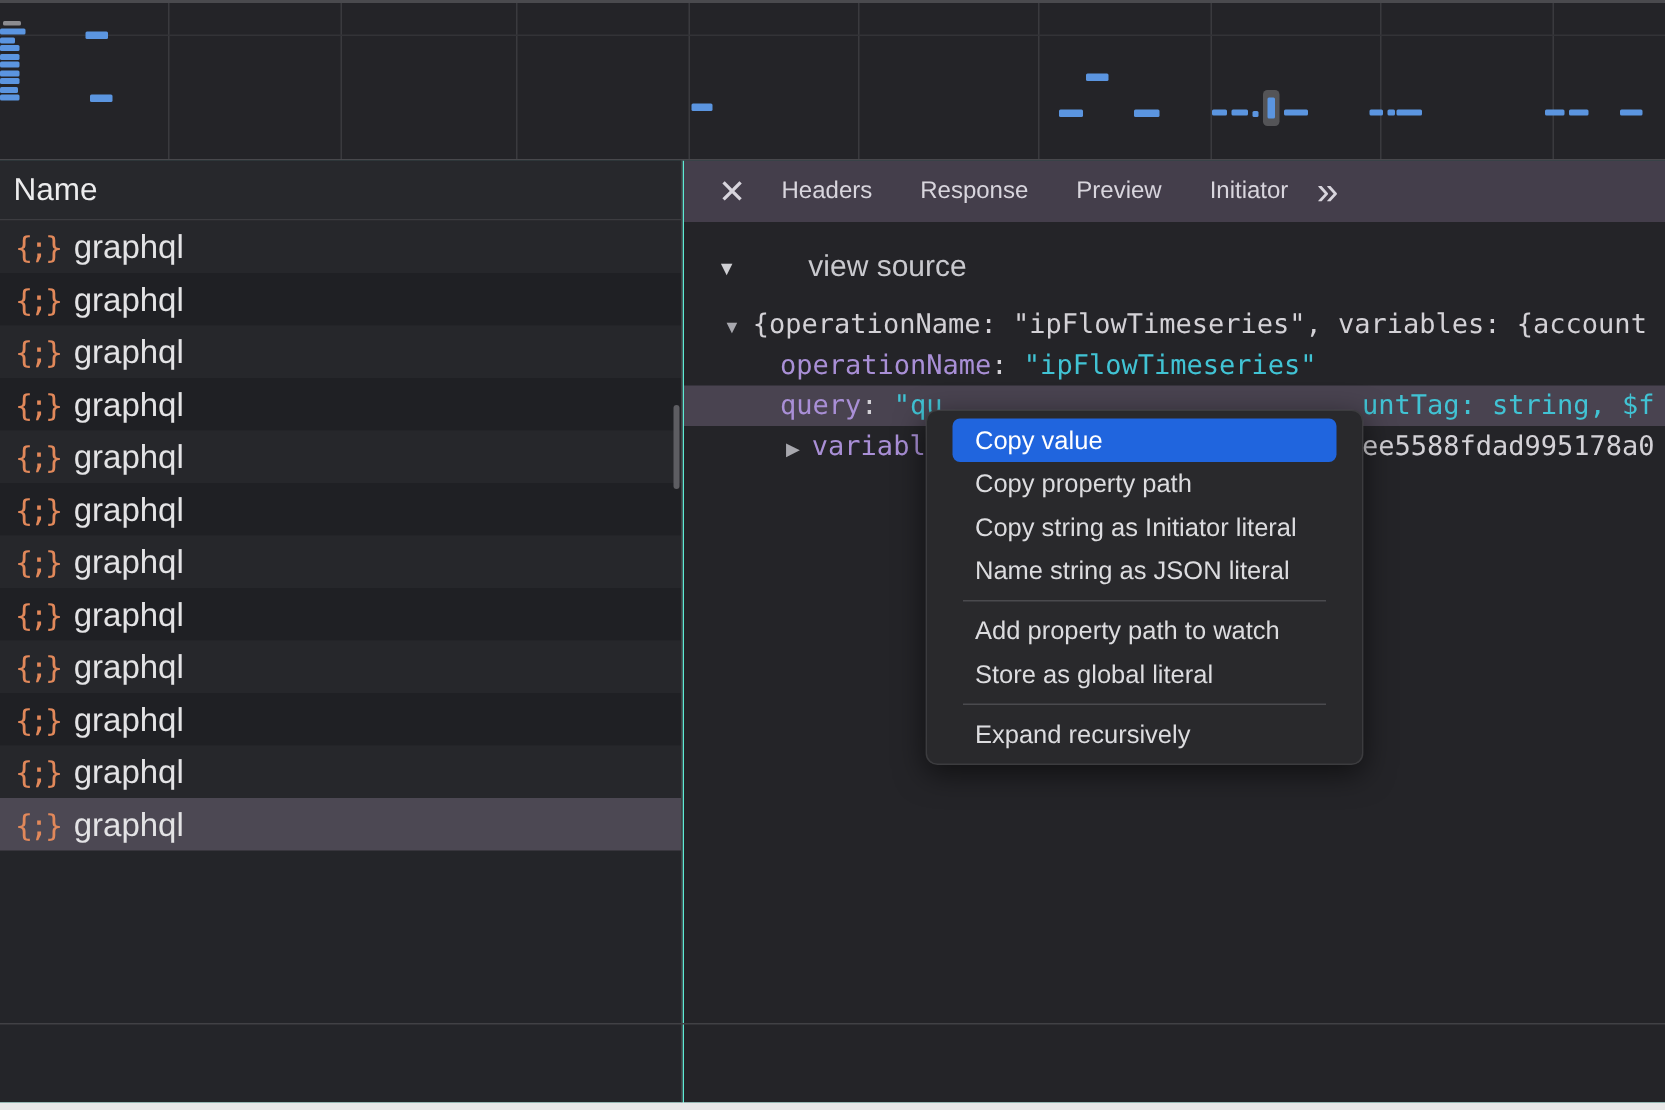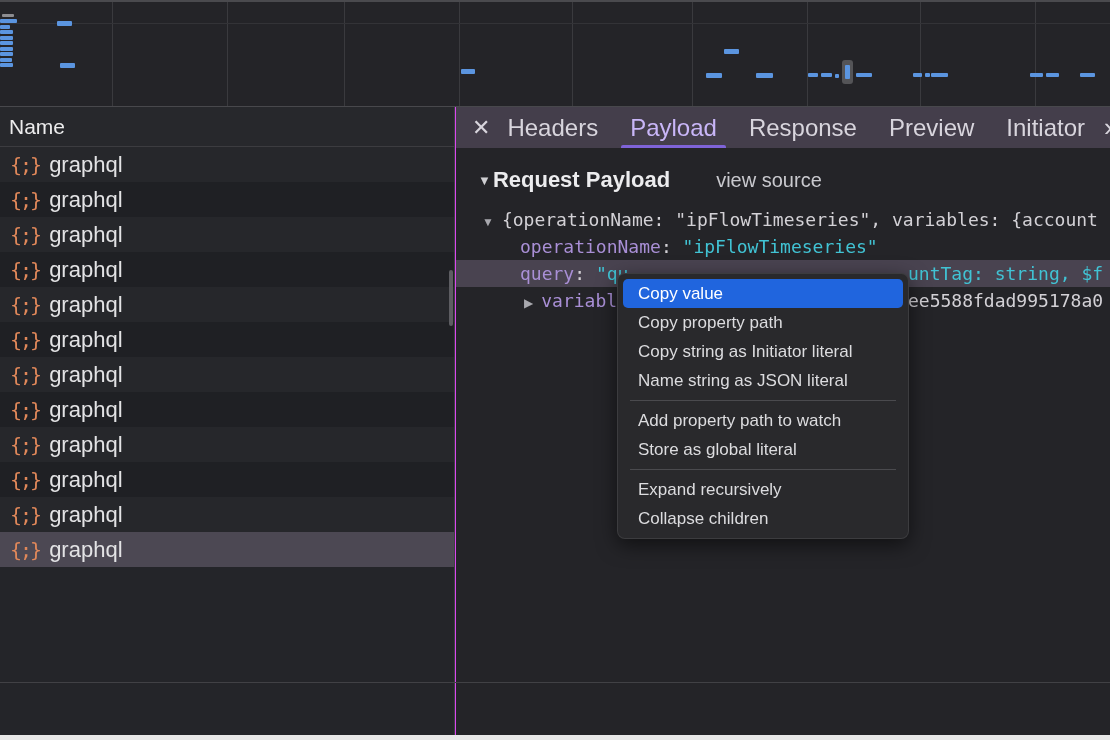--- a/index.html
+++ b/index.html
@@ -1,18 +1,18 @@
 <!DOCTYPE html>
 <html><head>
 <meta charset="utf-8">
 <style>
   html,body{margin:0;padding:0;background:#111;}
   #devtools{
     position:relative;width:1110px;height:740px;overflow:hidden;
-    background:#d946ef;font-family:"Liberation Sans",sans-serif;
+    background:#5eead4;font-family:"Liberation Sans",sans-serif;
     -webkit-font-smoothing:antialiased;
   }
   
   #overview{
     position:absolute;left:0;top:0;width:1110px;height:104px;
     background:#242428;border-top:2px solid #4a4a4e;border-bottom:1px solid #48484c;
     overflow:hidden;
   }
   .gridline-v{position:absolute;top:0;bottom:0;width:1px;background:#3a3a3e;}
   .gridline-h{position:absolute;left:0;right:0;height:1px;background:#333337;}
@@ -53,21 +53,21 @@
   #tabbar{
     height:41px;background:#443e4b;display:flex;align-items:center;
     padding-left:16px;color:#d8d5dd;
   }
   #close-btn{
     width:32px;height:41px;display:flex;align-items:center;justify-content:center;
     font-size:22px;color:#d8d5dd;cursor:pointer;
   }
   .tab{
     position:relative;height:41px;line-height:41px;padding:0 15px;margin-left:2px;
-    font-size:24px;color:#d8d5dd;cursor:pointer;white-space:nowrap;
+    font-size:16px;color:#d8d5dd;cursor:pointer;white-space:nowrap;
   }
   .tab.selected{color:#c9b6f8;}
   .tab.selected::after{
     content:"";position:absolute;left:6px;right:6px;bottom:0;height:3px;
     background:#7f63d8;border-radius:2px 2px 0 0;
   }
   #tab-overflow{font-size:26px;margin-left:4px;color:#d8d5dd;cursor:pointer;line-height:41px;}
   
   #payload{padding-top:19px;}
   #payload-header{
@@ -94,21 +94,21 @@
   .frag-right{position:absolute;left:452px;top:0;}
   #row-root{padding-left:26px;}
   #row-opname{padding-left:64px;}
   #row-query{padding-left:64px;}
   #row-vars{padding-left:68px;}
   
   #context-menu{
     position:absolute;left:617px;top:273px;width:292px;
     background:#29292c;border:1px solid rgba(255,255,255,0.09);
     border-radius:8px;box-shadow:0 6px 20px rgba(0,0,0,0.55);
-    padding:5px 0;box-sizing:border-box;z-index:10;
+    padding:5px 12px;box-sizing:border-box;z-index:10;
   }
   .menu-item{
     height:29px;line-height:29px;margin:0 5px;padding:0 15px;
     font-size:17px;color:#dcdcdf;border-radius:5px;cursor:pointer;white-space:nowrap;
   }
   .menu-item.highlighted{background:#2065de;color:#ffffff;}
   .menu-sep{height:1px;background:#4a4a4e;margin:5px 12px;}
   
   #bottom-sep{position:absolute;left:0;top:682px;width:1110px;height:1px;background:#414145;z-index:2;}
   #bottom-strip{position:absolute;left:0;top:735px;width:1110px;height:5px;background:#e8e8e8;}
@@ -214,32 +214,30 @@
           </div>
         </div>
       <div id="left-scroll-thumb"></div>
     </div>
 
     <div id="right-pane">
       <div id="tabbar">
         <div id="close-btn">✕</div>
         <div id="tabs-container" style="display: flex;">
             <div class="tab">Headers</div>
-            <div class="tab selected">Payload</div>
             <div class="tab">Response</div>
             <div class="tab">Preview</div>
             <div class="tab">Initiator</div>
           </div>
         <div id="tab-overflow">»</div>
       </div>
 
       <div id="payload">
         <div id="payload-header">
           <span class="tri">▼</span>
-          <span id="payload-title">Request Payload</span>
           <span id="view-source">view source</span>
         </div>
 
         <div id="tree">
           <div class="tree-row" id="row-root">
             <span class="tri">▼</span><span class="t-gray">{operationName: "ipFlowTimeseries", variables: {account</span>
           </div>
 
           <div class="tree-row" id="row-opname">
             <span class="t-key">operationName</span><span class="t-gray">: </span><span class="t-str">"ipFlowTimeseries"</span>
@@ -262,18 +260,17 @@
   <div id="context-menu">
       <div class="menu-item highlighted">Copy value</div>
       <div class="menu-item">Copy property path</div>
       <div class="menu-item">Copy string as Initiator literal</div>
       <div class="menu-item">Name string as JSON literal</div>
       <div class="menu-sep"></div>
       <div class="menu-item">Add property path to watch</div>
       <div class="menu-item">Store as global literal</div>
       <div class="menu-sep"></div>
       <div class="menu-item">Expand recursively</div>
-      <div class="menu-item">Collapse children</div>
     </div>
 
   <div id="bottom-sep"></div>
   <div id="bottom-strip"></div>
 </div>
 
 </body></html>

